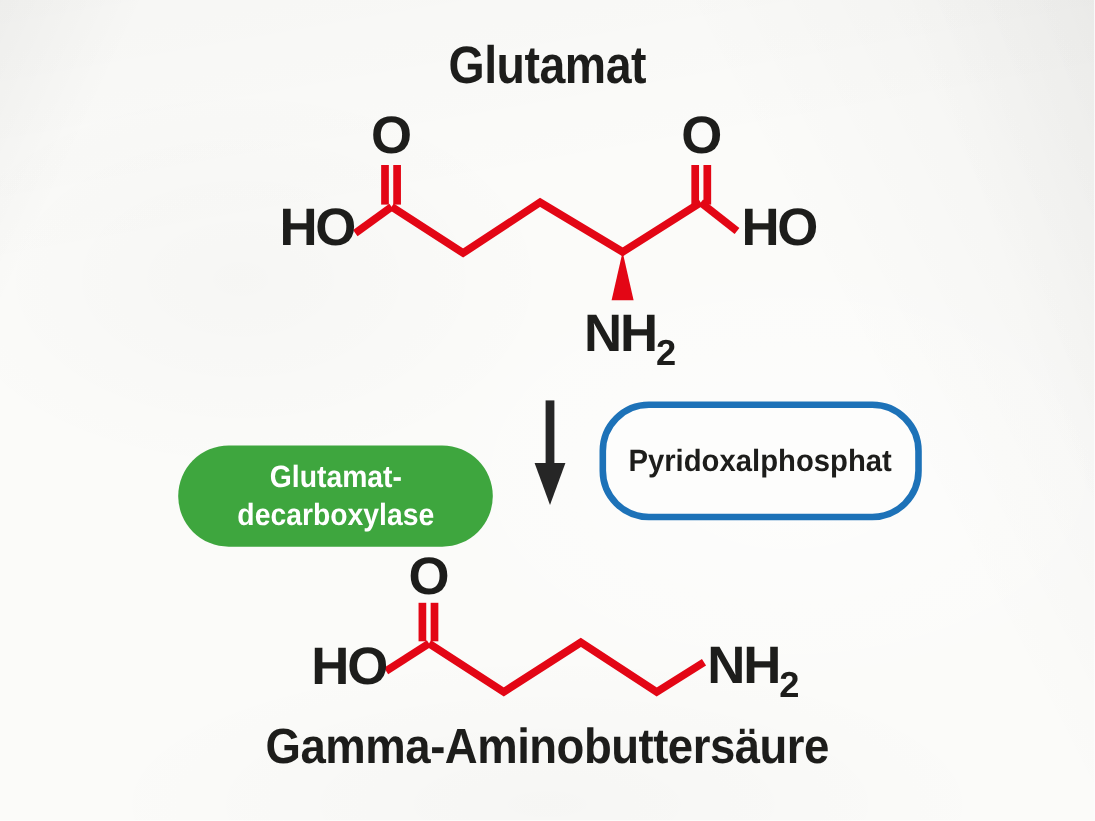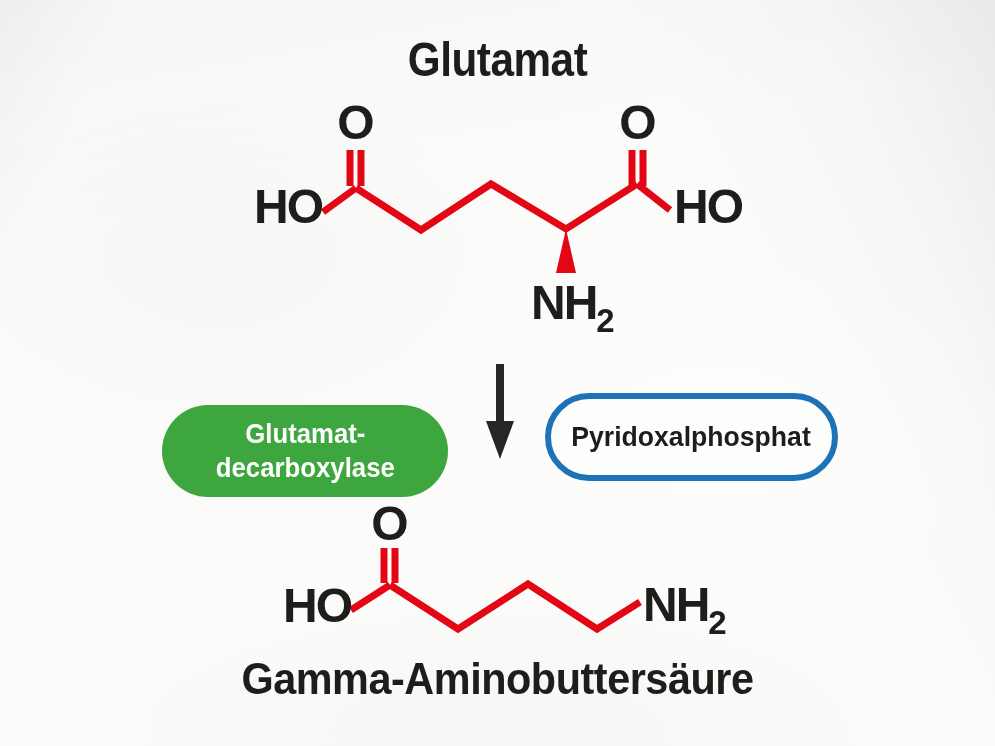--- a/index.html
+++ b/index.html
@@ -38,22 +38,22 @@
   }
   .pill-enzyme{
     left:162px;top:365px;width:286px;height:92px;
     border-radius:46px;background:#3ea63e;margin-top:40px;
   }
   .pill-enzyme .pill-text{
     color:#ffffff;font-weight:bold;font-size:28px;line-height:34px;
     transform:scaleX(0.92);text-align:center;white-space:nowrap;
   }
   .pill-cofactor{
-    left:545px;top:365px;width:293px;height:88px;
-    border-radius:45px;border:6px solid #1d72b8;background:#fdfdfc;margin-top:28px;
+    left:545px;top:365px;width:293px;height:108px;
+    border-radius:45px;border:6px solid #1d72b8;background:#fdfdfc;
   }
   .pill-cofactor .pill-text{
     color:#1d1d1b;font-weight:bold;font-size:28px;
     transform:scaleX(0.95);text-align:center;white-space:nowrap;
   }
 </style>
 </head>
 <body>
 
 <div class="canvas">

